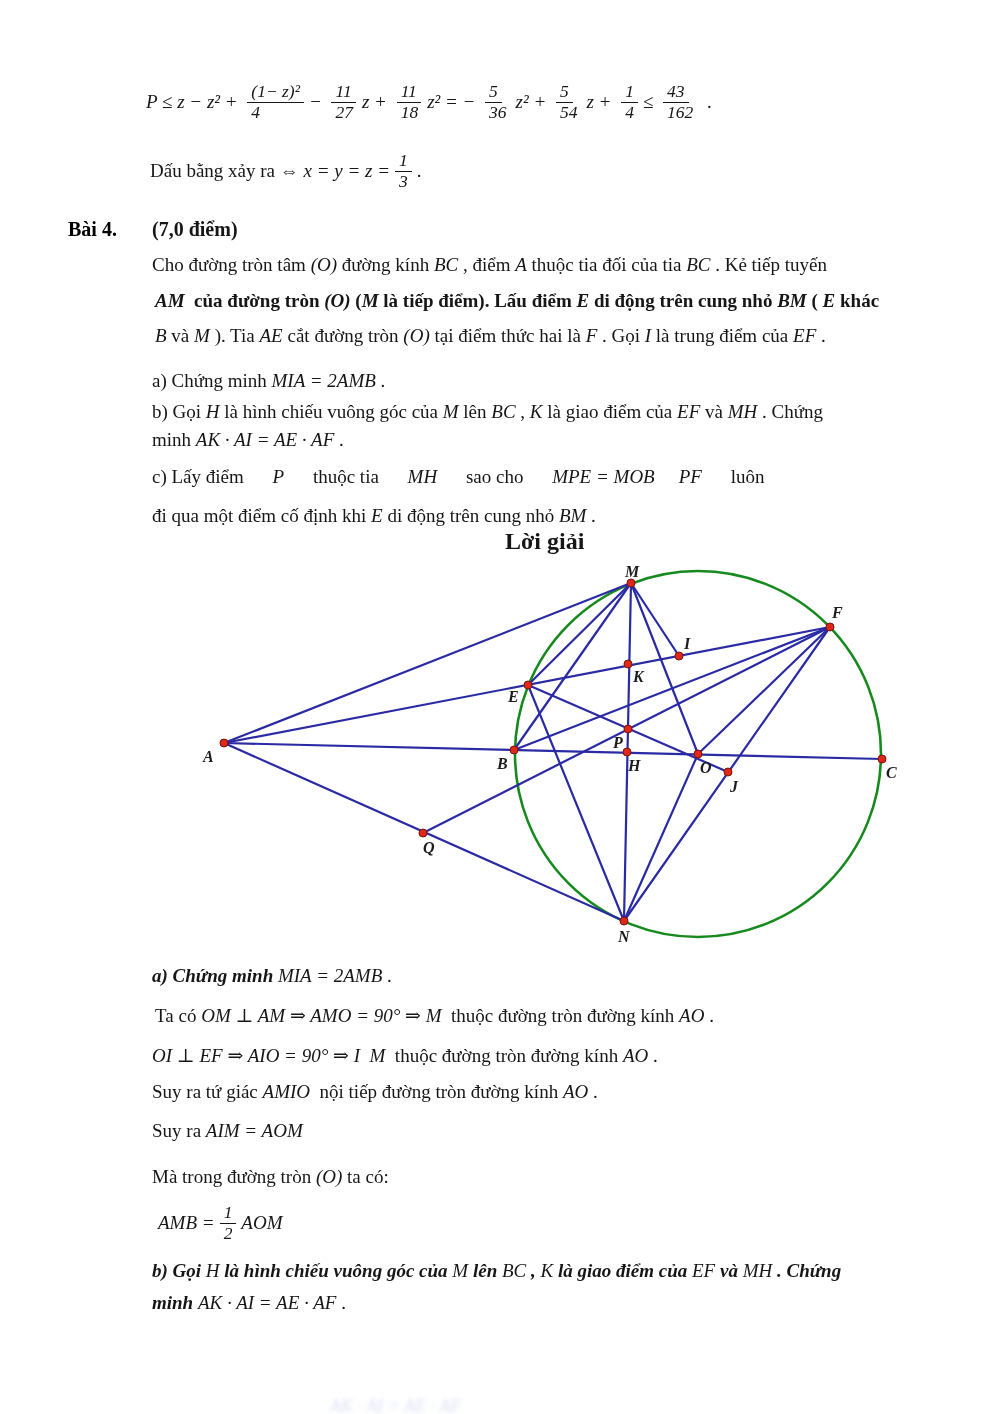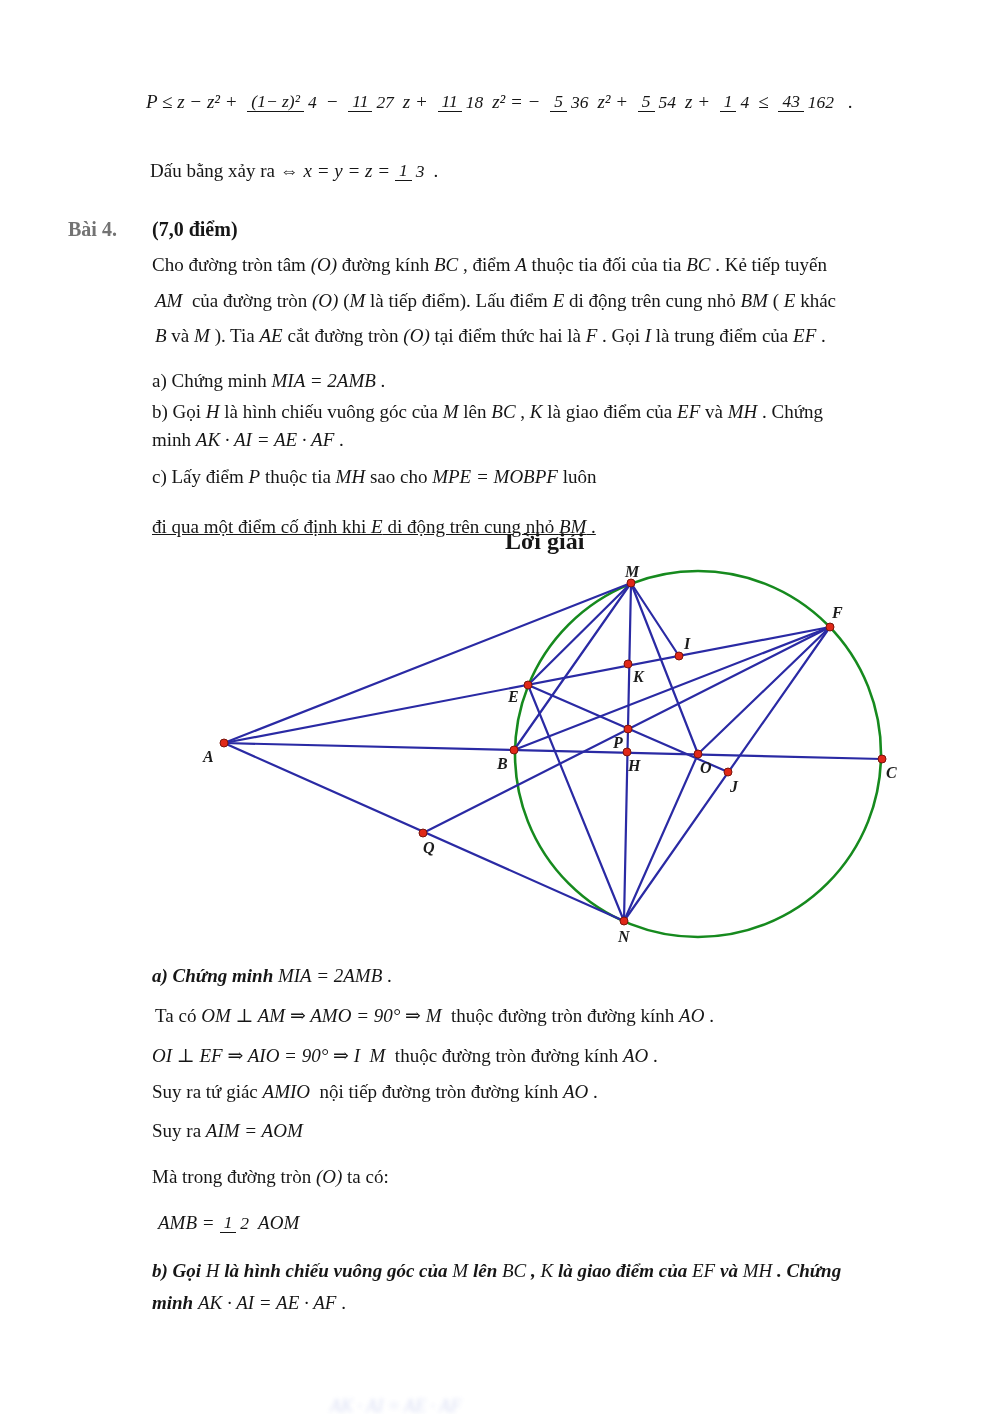--- a/index.html
+++ b/index.html
@@ -10,23 +10,23 @@
   }
   .line{
     position:absolute;font-size:19px;white-space:nowrap;
     display:flex;align-items:center;line-height:1.25;
   }
   .run{white-space:pre;}
   .rm{font-style:normal;}
   .it{font-style:italic;}
   .b{font-weight:bold;}
   .bi{font-weight:bold;font-style:italic;}
-  .bb{font-weight:bold;color:#737373;font-family:Liberation Serif, serif;}
+  .bb{font-weight:bold;color:#000000;font-family:Liberation Serif, serif;}
   .frac{
-    display:inline-flex;flex-direction:row;align-items:flex-end;
+    display:inline-flex;flex-direction:column;align-items:flex-start;
     vertical-align:middle;margin:0 5px;font-size:0.92em;line-height:1.12;
     font-style:italic;
   }
   .frac .num{padding:0 4px;border-bottom:1.5px solid #161616;}
   .frac .den{padding:0 4px;}
   #figure-svg{position:absolute;left:0;top:0;z-index:0;}
   .textlayer{position:absolute;left:0;top:0;z-index:1;width:100%;height:100%;pointer-events:none;}
   #ghost{
     position:absolute;left:330px;top:1396px;font-size:18px;font-style:italic;
     color:#5a6ecf;opacity:0.22;filter:blur(2px);white-space:nowrap;
@@ -142,21 +142,21 @@
         <span class="run rm">Cho đường tròn tâm </span>
         <span class="run it">(O)</span>
         <span class="run rm"> đường kính </span>
         <span class="run it">BC</span>
         <span class="run rm"> , điểm </span>
         <span class="run it">A</span>
         <span class="run rm"> thuộc tia đối của tia </span>
         <span class="run it">BC</span>
         <span class="run rm"> . Kẻ tiếp tuyến</span>
       </div>
-    <div class="line" style="left:155px;top:289px;">
+    <div class="line" style="left:155px;top:289px;font-weight:bold;">
         <span class="run it">AM</span>
         <span class="run rm">  của đường tròn </span>
         <span class="run it">(O)</span>
         <span class="run rm"> (</span>
         <span class="run it">M</span>
         <span class="run rm"> là tiếp điểm). Lấu điểm </span>
         <span class="run it">E</span>
         <span class="run rm"> di động trên cung nhỏ </span>
         <span class="run it">BM</span>
         <span class="run rm"> ( </span>
@@ -198,31 +198,31 @@
         <span class="run it">EF</span>
         <span class="run rm"> và </span>
         <span class="run it">MH</span>
         <span class="run rm"> . Chứng</span>
       </div>
     <div class="line" style="left:152px;top:428px;">
         <span class="run rm">minh </span>
         <span class="run it">AK · AI = AE · AF</span>
         <span class="run rm"> .</span>
       </div>
-    <div class="line" style="left:152px;top:465px;">
+    <div class="line" style="left:152px;top:465px;gap:24px;">
         <span class="run rm">c) Lấy điểm </span>
         <span class="run it">P</span>
         <span class="run rm"> thuộc tia </span>
         <span class="run it">MH</span>
         <span class="run rm"> sao cho </span>
         <span class="run it">MPE = MOB</span>
         <span class="run it">PF</span>
         <span class="run rm"> luôn</span>
       </div>
-    <div class="line" style="left:152px;top:515px;text-decoration:underline;">
+    <div class="line" style="left:152px;top:504px;">
         <span class="run rm">đi qua một điểm cố định khi </span>
         <span class="run it">E</span>
         <span class="run rm"> di động trên cung nhỏ </span>
         <span class="run it">BM</span>
         <span class="run rm"> .</span>
       </div>
 
     <div class="line b" style="left:505px;top:526px;font-size:24px;">Lời giải</div>
 
     <div class="line" style="left:152px;top:964px;">

